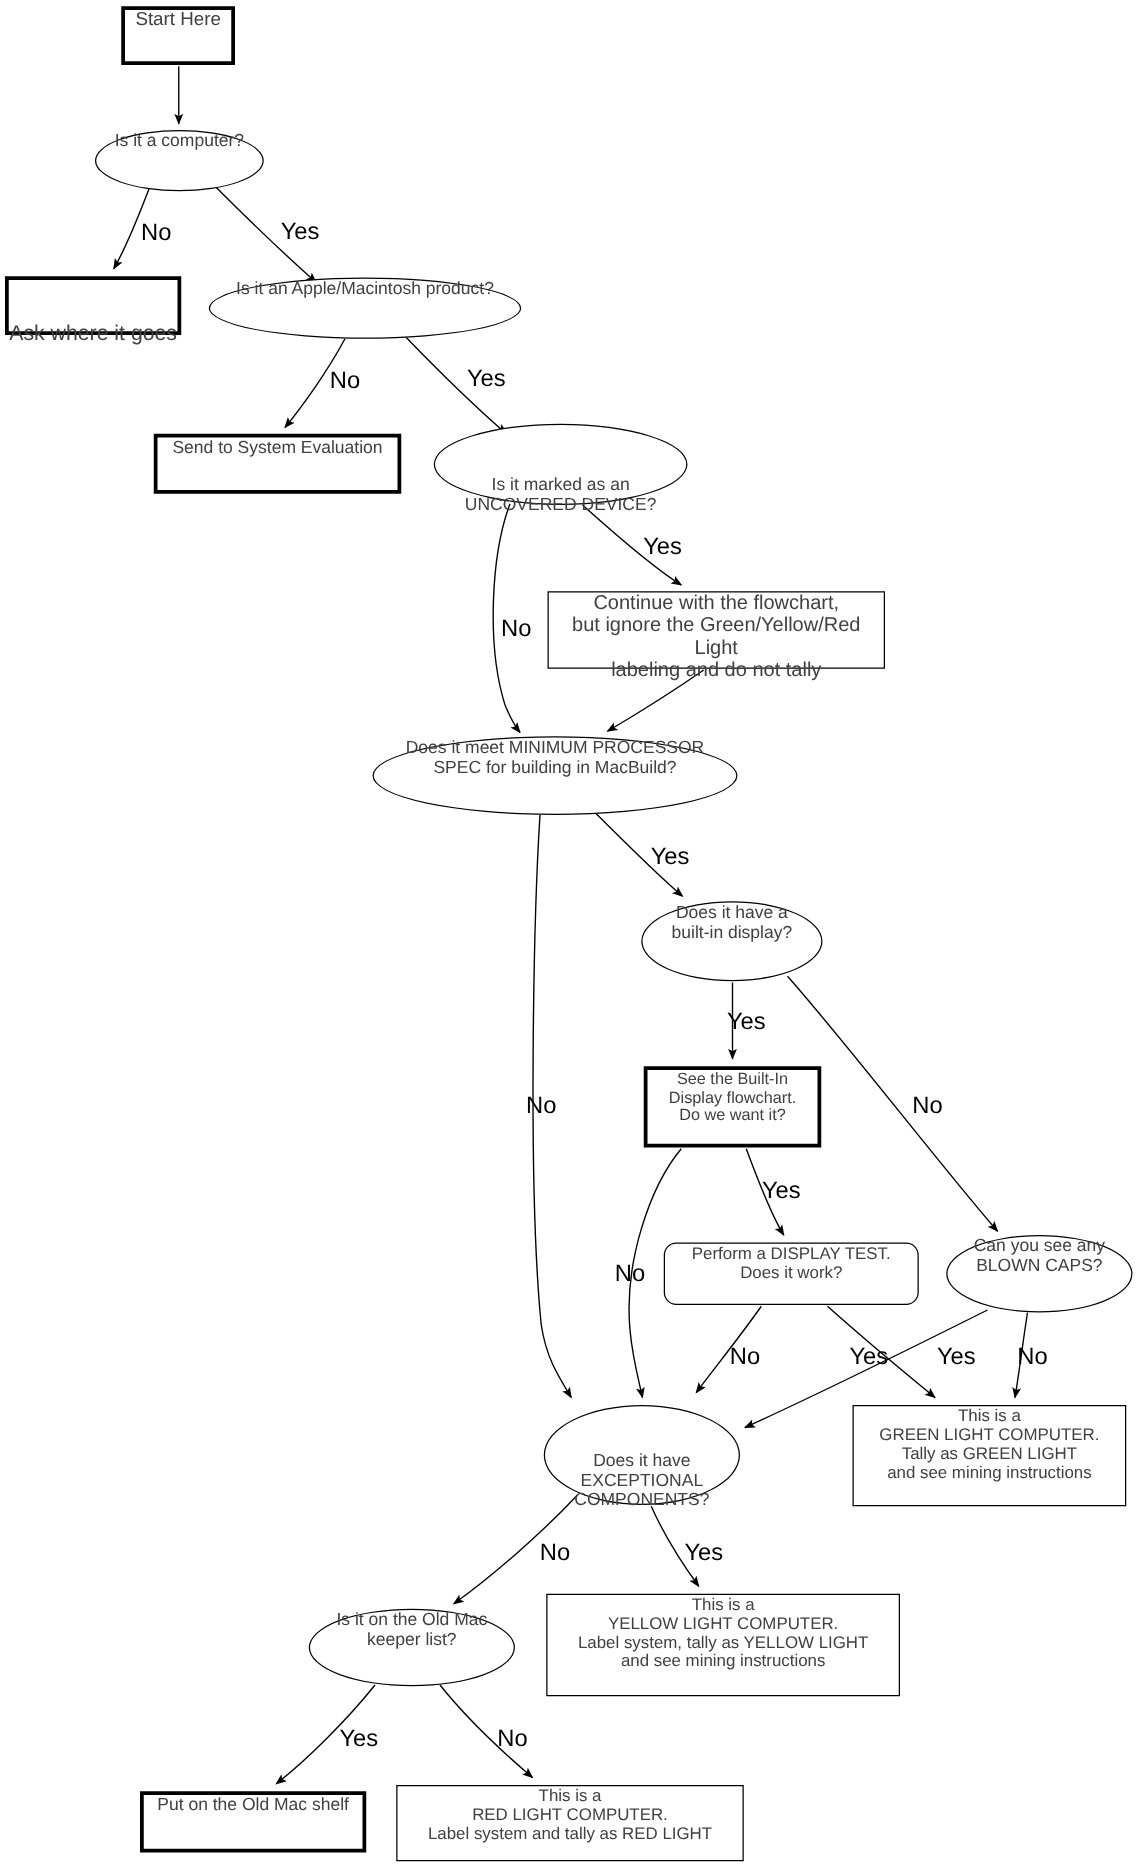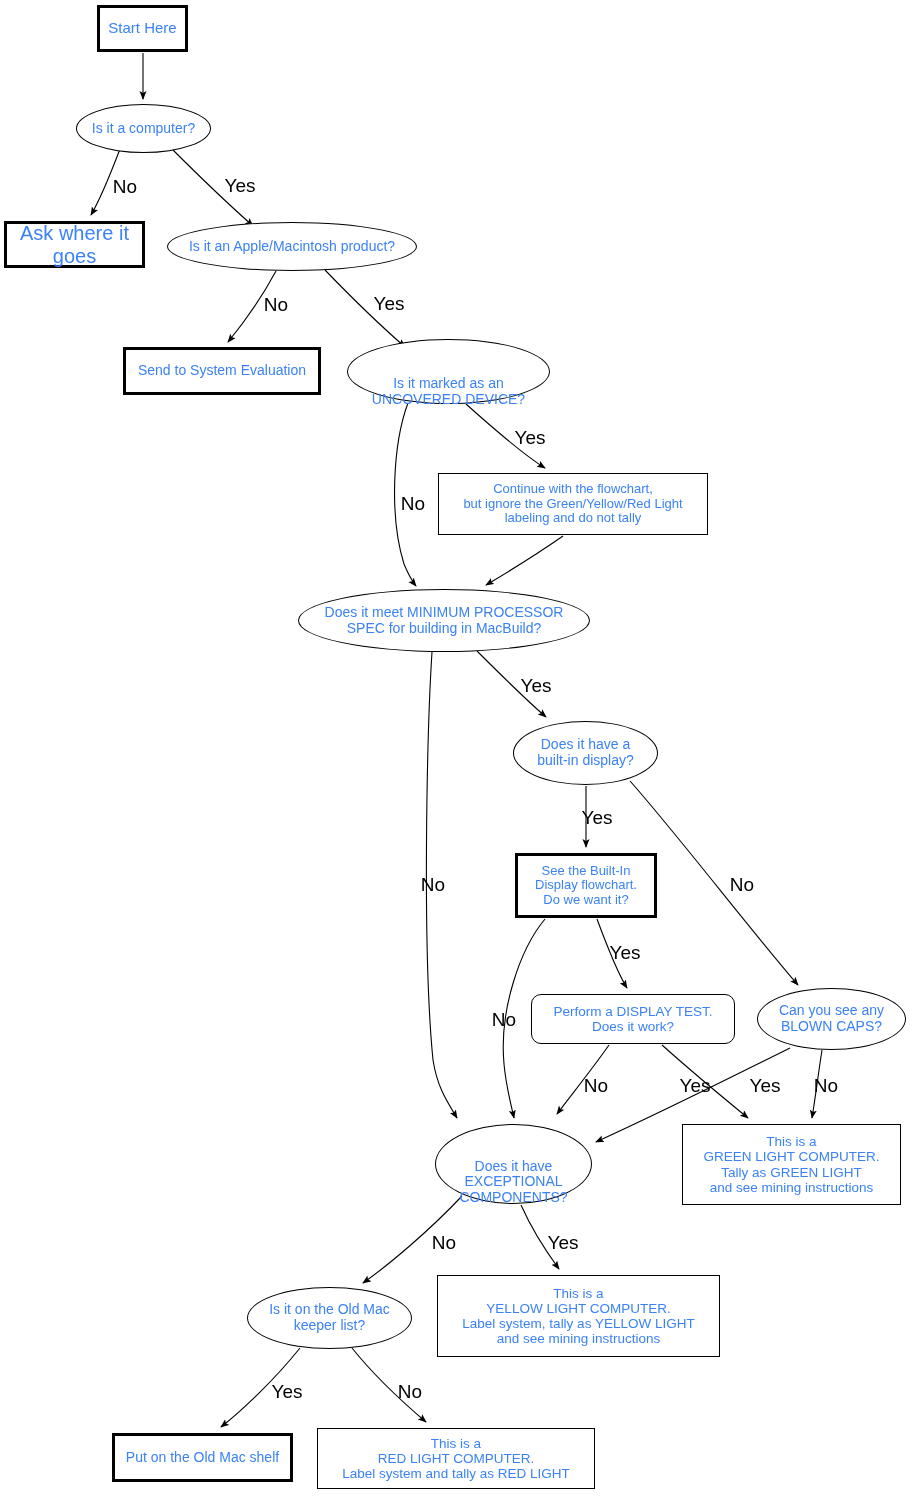--- a/index.html
+++ b/index.html
@@ -1,20 +1,20 @@
 <!DOCTYPE html>
 <html><head>
 <meta charset="utf-8">
 <style>
   html,body{margin:0;padding:0;background:#ffffff;}
   #stage{position:relative;width:912px;height:1496px;background:#fff;
          font-family:"Liberation Sans","DejaVu Sans",sans-serif;overflow:hidden;}
   svg#wires{position:absolute;left:0;top:0;width:912px;height:1496px;}
-  .node{position:absolute;display:flex;align-items:center;justify-content:center;
-        text-align:center;box-sizing:border-box;color:#3b82f6;background:#fff;}
+  .node{position:absolute;display:flex;justify-content:center;
+        text-align:center;box-sizing:border-box;color:#404040;background:#fff;}
   .node .txt{line-height:1.12;white-space:pre-line;}
   .box{border:1.2px solid #000;}
   .box.thick{border:3px solid #000;}
   .ell{border:1.2px solid #000;border-radius:50%;}
   .elabel{position:absolute;font-size:19px;color:#000;white-space:nowrap;
           transform:translate(-50%,-50%);}
 </style>
 </head>
 <body>
 
@@ -51,34 +51,34 @@
       </g>
   </svg>
   <div id="node-layer">
       <div class="node box thick" style="left: 97px; top: 5px; width: 91px; height: 47px;">
         <span class="txt" style="font-size: 15px;">Start Here</span>
       </div>
       <div class="node ell" style="left: 76px; top: 104px; width: 135px; height: 49px;">
         <span class="txt" style="font-size: 14px;">Is it a computer?</span>
       </div>
       <div class="node box thick" style="left: 4px; top: 221px; width: 141px; height: 47px;">
-        <span class="txt" style="font-size: 20px;">Ask where it goes</span>
+        <span class="txt" style="font-size: 17px; margin-top: 33px;">Ask where it goes</span>
       </div>
       <div class="node ell" style="left: 167px; top: 222px; width: 250px; height: 49px;">
         <span class="txt" style="font-size: 14px;">Is it an Apple/Macintosh product?</span>
       </div>
       <div class="node box thick" style="left: 123px; top: 347px; width: 198px; height: 48px;">
         <span class="txt" style="font-size: 14px;">Send to System Evaluation</span>
       </div>
       <div class="node ell" style="left: 347px; top: 339px; width: 203px; height: 65px;">
         <span class="txt" style="font-size: 14px; margin-top: 40px;">Is it marked as an
 UNCOVERED DEVICE?</span>
       </div>
       <div class="node box" style="left: 438px; top: 473px; width: 270px; height: 62px;">
-        <span class="txt" style="font-size: 13px;">Continue with the flowchart,
+        <span class="txt" style="font-size: 16px;">Continue with the flowchart,
 but ignore the Green/Yellow/Red Light
 labeling and do not tally</span>
       </div>
       <div class="node ell" style="left: 298px; top: 589px; width: 292px; height: 63px;">
         <span class="txt" style="font-size: 14px;">Does it meet MINIMUM PROCESSOR
 SPEC for building in MacBuild?</span>
       </div>
       <div class="node ell" style="left: 513px; top: 721px; width: 145px; height: 64px;">
         <span class="txt" style="font-size: 14px;">Does it have a
 built-in display?</span>

